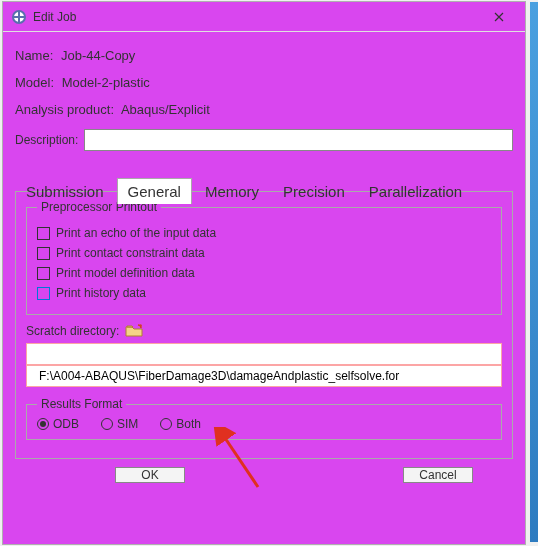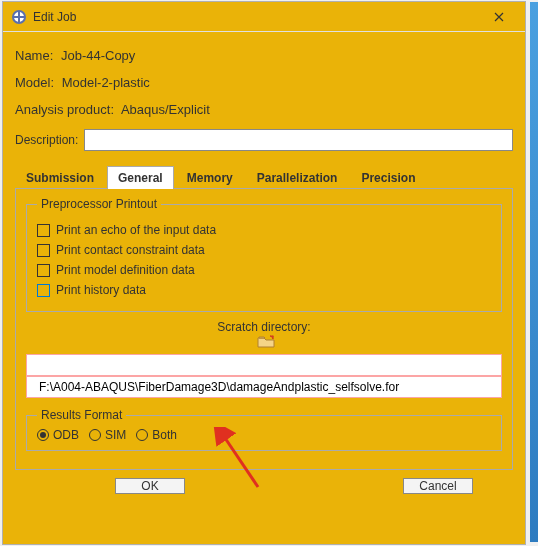--- a/index.html
+++ b/index.html
@@ -8,21 +8,21 @@
     font-family: "Microsoft YaHei", "Segoe UI", Tahoma, sans-serif;
     font-size: 12px;
     background: #f0f0f0;
     color: #333;
     width: 538px;
     height: 546px;
     overflow: hidden;
     position: relative;
   }
   .window {
-    background: #eab308;
+    background: #d946ef;
     border: 1px solid #b0b0b0;
     width: 524px;
     height: 544px;
     margin: 1px 0 0 2px;
     display: flex;
     flex-direction: column;
     position: relative;
   }
   .titlebar {
     display: flex;
@@ -61,24 +61,23 @@
     display: flex;
     border-bottom: 1px solid #aaa;
     margin-top: 4px;
   }
   .tab {
     padding: 4px 10px;
     border: 1px solid transparent;
     border-bottom: none;
     margin-right: 2px;
     cursor: pointer;
-    font-size: 12px;
+    font-size: 15px;
     position: relative;
-    top: 1px;
-    font-weight: bold;
+    top: 13px;
   }
   .tab.active {
     border-color: #aaa;
     background: #fff;
   }
   .tab-panel {
     border: 1px solid #aaa;
     border-top: none;
     padding: 8px 10px 10px 10px;
     flex-shrink: 0;
@@ -94,28 +93,28 @@
     display: flex; align-items: center;
     margin: 6px 0;
   }
   .checkbox {
     width: 13px; height: 13px;
     border: 1px solid #333;
     margin-right: 6px;
     display: inline-block;
   }
   .checkbox.blue { border-color: #0078d7; }
-  .field-label { margin: 8px 0 4px 0; display: flex; align-items: center; flex-direction: column; }
+  .field-label { margin: 8px 0 4px 0; display: flex; align-items: center; }
   .folder-icon { margin-left: 6px; display:inline-flex; }
   .text-input {
     width: 100%; height: 22px;
     border: 1px solid #fca5a5;
     padding: 0 12px; font-size: 12px;
   }
-  .radio-row { display: flex; align-items: center; gap: 10px; }
+  .radio-row { display: flex; align-items: center; gap: 22px; }
   .radio {
     display: flex; align-items: center; cursor: pointer;
   }
   .radio .circle {
     width: 12px; height: 12px; border: 1px solid #333;
     border-radius: 50%; margin-right: 4px;
     display: flex; align-items: center; justify-content: center;
   }
   .radio.selected .circle::after {
     content: ""; width: 6px; height: 6px;
@@ -185,22 +184,22 @@
     </div>
     <div class="desc-row">
       <label style="margin-right:6px;">Description:</label>
       <input type="text" value="" style="">
     </div>
 
     <div class="tabs">
       <div class="tab">Submission</div>
       <div class="tab active">General</div>
       <div class="tab">Memory</div>
+      <div class="tab">Precision</div>
       <div class="tab">Parallelization</div>
-      <div class="tab">Precision</div>
     </div>
 
     <div class="tab-panel">
 
       <fieldset>
         <legend>Preprocessor Printout</legend>
         <div class="check-row">
           <span class="checkbox"></span>
           <span>Print an echo of the input data</span>
         </div>

